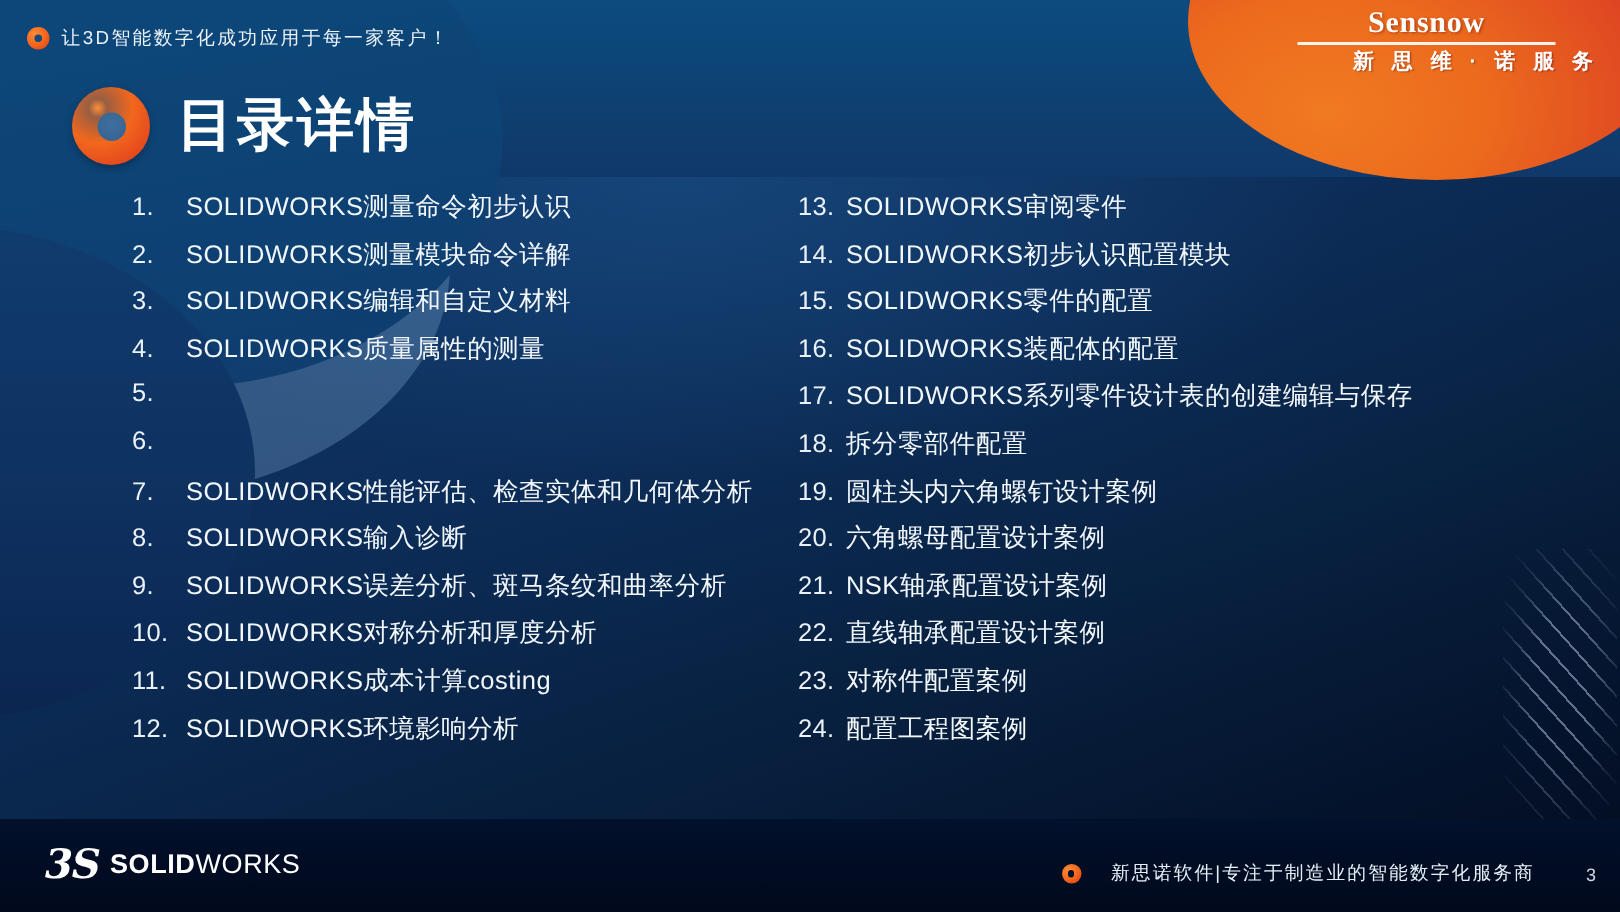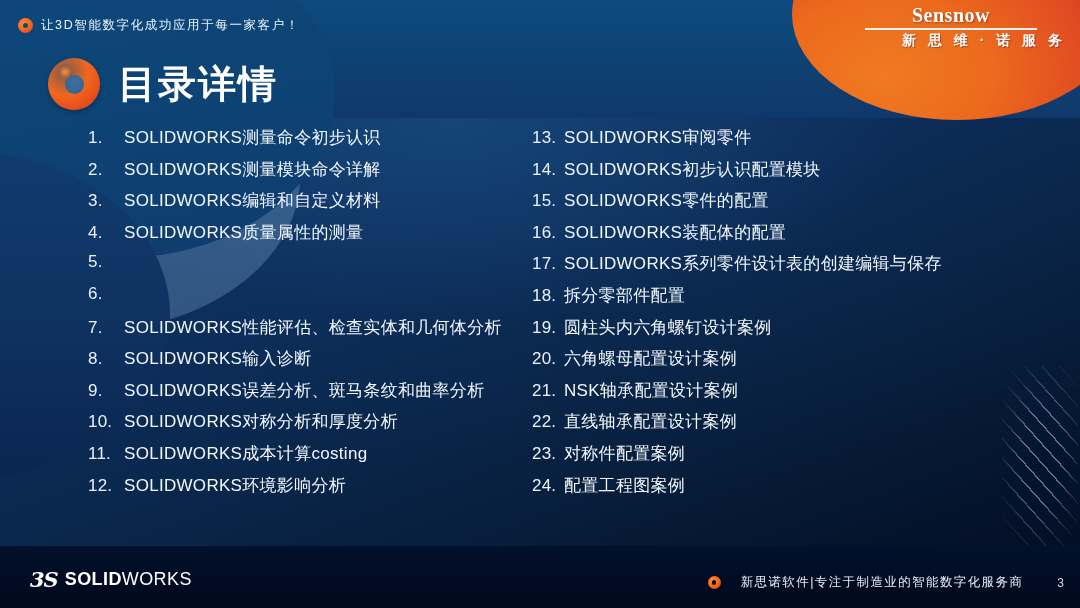--- a/index.html
+++ b/index.html
@@ -105,21 +105,21 @@
   }
 
   
   .footer {
     position:absolute; left:0; bottom:0; width:1080px; height:62px;
     background:linear-gradient(180deg,#02112c 0%,#010d25 40%,#01091c 100%);
   }
   .sw-logo { position:absolute; left:30px; bottom:16px; display:flex; align-items:center; gap:7px; }
   .sw-3ds {
     font-family:"DejaVu Serif","Liberation Serif",serif;
-    font-style:italic; font-weight:bold; font-size:21px; color:#ffffff; letter-spacing:-1px;
+    font-style:italic; font-weight:bold; font-size:27px; color:#ffffff; letter-spacing:-1px;
   }
   .sw-word { font-size:18px; color:#ffffff; letter-spacing:0.4px; }
   .sw-word b { font-weight:bold; }
   .sw-word span { font-weight:300; }
 
   .foot-right { position:absolute; right:16px; bottom:17px; display:flex; align-items:center; gap:20px; }
   .foot-text { font-size:12.5px; color:#e6eef7; letter-spacing:1.4px; white-space:nowrap; }
   .ring-foot {
     width:13px; height:13px; border-radius:50%;
     background:radial-gradient(circle at 34% 30%, #ff8a33 0%, #f2641c 55%, #cf3418 100%);

